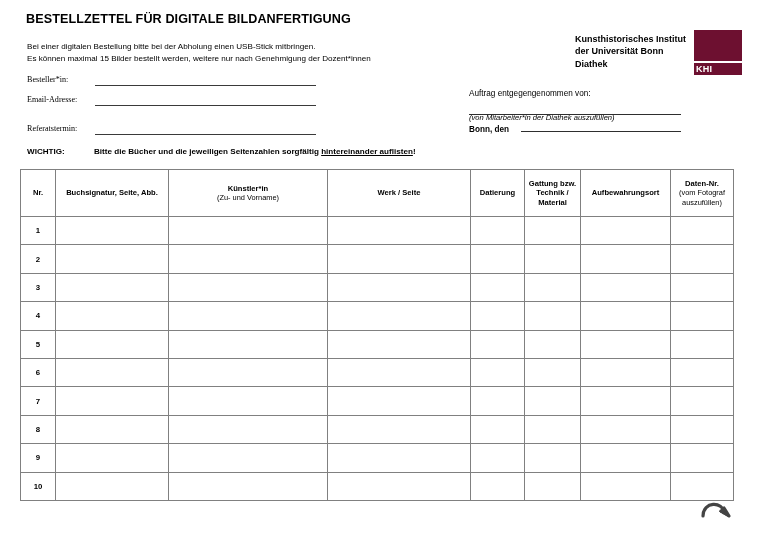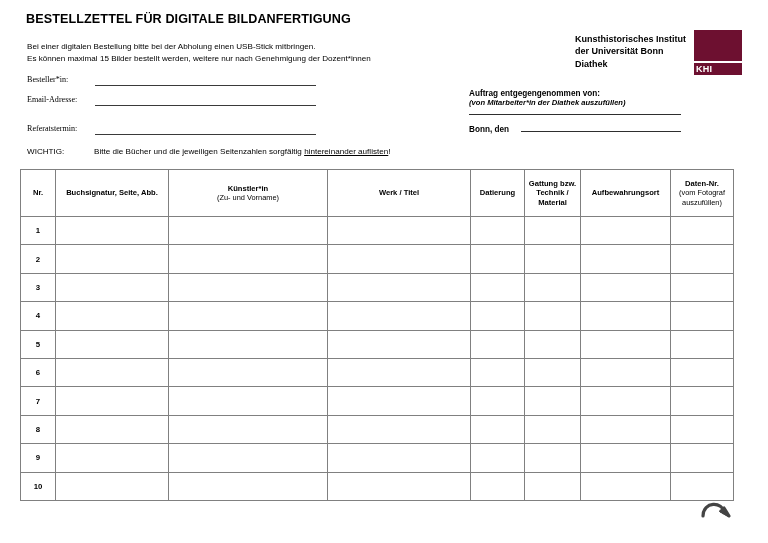--- a/index.html
+++ b/index.html
@@ -126,28 +126,28 @@
 
   
   .form-right {
     position: absolute;
     left: 469px;
     top: 89px;
     width: 240px;
   }
   .fr-title {
     font-size: 8.2px;
-    font-weight: bold;
+    font-weight: normal;
     white-space: nowrap;
   }
   .fr-sub {
     font-size: 7.6px;
     font-style: italic;
-    font-weight: bold;
-    margin-top: 0;
+    font-weight: normal;
+    margin-top: 15px;
     white-space: nowrap;
   }
   .fr-line1 {
     position: absolute;
     left: 0;
     top: 25px;
     width: 212px;
     height: 0;
     border-bottom: 1.1px solid #2e2e2e;
   }
@@ -167,21 +167,21 @@
     height: 0;
     border-bottom: 1.1px solid #2e2e2e;
   }
 
   
   .wichtig {
     position: absolute;
     left: 27px;
     top: 147px;
     font-size: 8.1px;
-    font-weight: normal;
+    font-weight: bold;
     white-space: nowrap;
   }
   .wichtig .w-label {
     display: inline-block;
     width: 67px;
   }
   .wichtig .w-underline {
     text-decoration: underline;
   }
 
@@ -309,21 +309,21 @@
           <span>Nr.</span>
         </th>
         <th>
           <span>Buchsignatur, Seite, Abb.</span>
         </th>
         <th>
           <span>Künstler*in</span>
           <span class="sub">(Zu- und Vorname)</span>
         </th>
         <th>
-          <span>Werk / Titel</span>
+          <span>Werk / Seite</span>
         </th>
         <th>
           <span>Datierung</span>
         </th>
         <th>
           <span>Gattung bzw. Technik / Material</span>
         </th>
         <th>
           <span>Aufbewahrungsort</span>
         </th>

